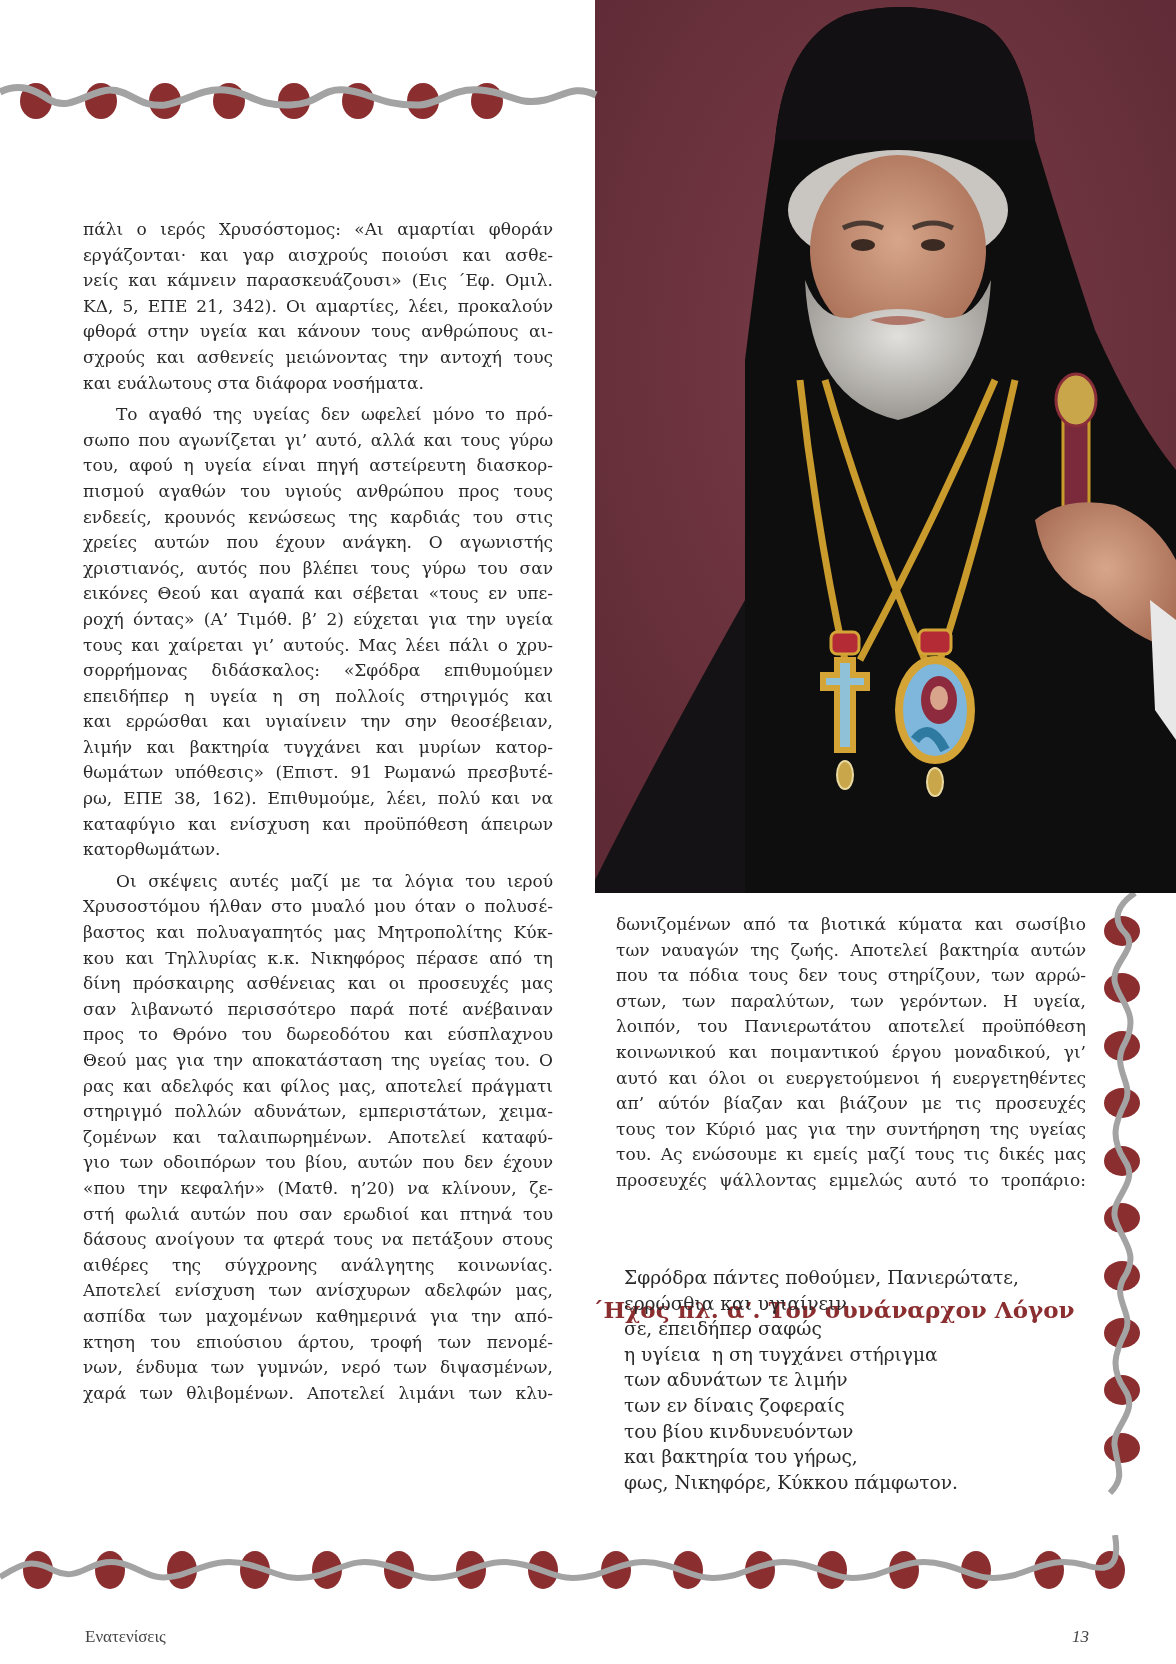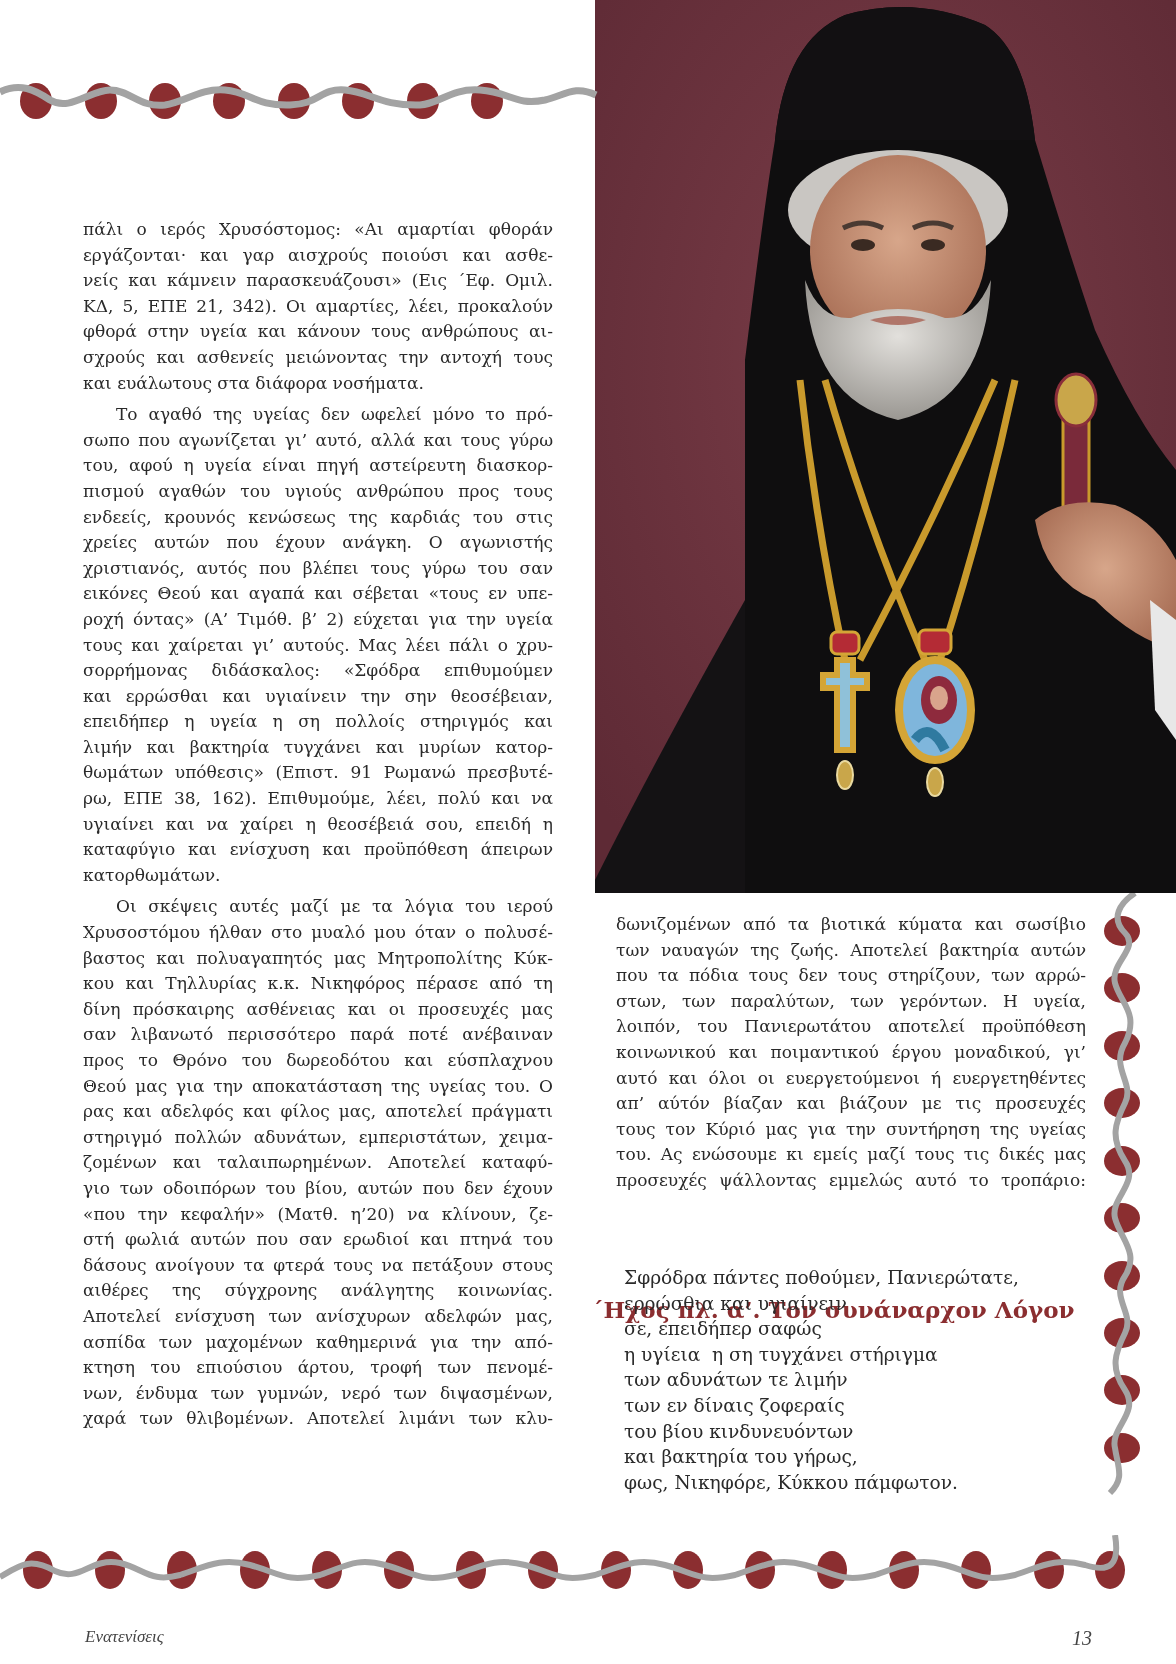--- a/index.html
+++ b/index.html
@@ -29,25 +29,25 @@
     font-family: "DejaVu Serif", "Liberation Serif", serif;
     font-weight: bold; font-size: 23px; color: #8b2e30; white-space: nowrap;
   }
   .hymn {
     position: absolute; left: 624px; top: 1265px; width: 470px;
     font-size: 18.6px; line-height: 25.6px;
   }
   .hymn div { white-space: nowrap; }
   .footer-title {
     position: absolute; left: 85px; top: 1627px;
-    font-family: "Liberation Serif", serif; font-style: italic; font-size: 17px; color: #444;
+    font-family: "Liberation Serif", serif; font-size: 17px; color: #444;
   }
   .footer-page {
     position: absolute; left: 1072px; top: 1627px;
-    font-family: "Liberation Serif", serif; font-style: italic; font-size: 20px; color: #444;
+    font-family: "Liberation Serif", serif; font-style: italic; font-size: 17px; color: #444;
   }
   .deco { position: absolute; pointer-events: none; }
 </style>
 </head>
 <body>
 
 <div class="photo">
   <svg width="581" height="893" viewBox="0 0 581 893">
     <defs>
       <radialGradient id="bg" cx="50%" cy="40%" r="70%">
@@ -177,26 +177,25 @@
     <span class="line">σωπο που αγωνίζεται γι’ αυτό, αλλά και τους γύρω</span>
     <span class="line">του, αφού η υγεία είναι πηγή αστείρευτη διασκορ-</span>
     <span class="line">πισμού αγαθών του υγιούς ανθρώπου προς τους</span>
     <span class="line">ενδεείς, κρουνός κενώσεως της καρδιάς του στις</span>
     <span class="line">χρείες αυτών που έχουν ανάγκη. Ο αγωνιστής</span>
     <span class="line">χριστιανός, αυτός που βλέπει τους γύρω του σαν</span>
     <span class="line">εικόνες Θεού και αγαπά και σέβεται «τους εν υπε-</span>
     <span class="line">ροχή όντας» (Α’ Τιμόθ. β’ 2) εύχεται για την υγεία</span>
     <span class="line">τους και χαίρεται γι’ αυτούς. Μας λέει πάλι ο χρυ-</span>
     <span class="line">σορρήμονας διδάσκαλος: «Σφόδρα επιθυμούμεν</span>
+    <span class="line">επειδήπερ η υγεία η ση πολλοίς στηριγμός και</span>
     <span class="line">και ερρώσθαι και υγιαίνειν την σην θεοσέβειαν,</span>
-    <span class="line">επειδήπερ η υγεία η ση πολλοίς στηριγμός και</span>
     <span class="line">λιμήν και βακτηρία τυγχάνει και μυρίων κατορ-</span>
     <span class="line">θωμάτων υπόθεσις» (Επιστ. 91 Ρωμανώ πρεσβυτέ-</span>
     <span class="line">ρω, ΕΠΕ 38, 162). Επιθυμούμε, λέει, πολύ και να</span>
-    <span class="line">υγιαίνει και να χαίρει η θεοσέβειά σου, επειδή η</span>
     <span class="line">καταφύγιο και ενίσχυση και προϋπόθεση άπειρων</span>
     <span class="line last">κατορθωμάτων.</span>
   </p>
   <p>
     <span class="line" style="padding-left:33px">Οι σκέψεις αυτές μαζί με τα λόγια του ιερού</span>
     <span class="line">Χρυσοστόμου ήλθαν στο μυαλό μου όταν ο πολυσέ-</span>
     <span class="line">βαστος και πολυαγαπητός μας Μητροπολίτης Κύκ-</span>
     <span class="line">κου και Τηλλυρίας κ.κ. Νικηφόρος πέρασε από τη</span>
     <span class="line">δίνη πρόσκαιρης ασθένειας και οι προσευχές μας</span>
     <span class="line">σαν λιβανωτό περισσότερο παρά ποτέ ανέβαιναν</span>

